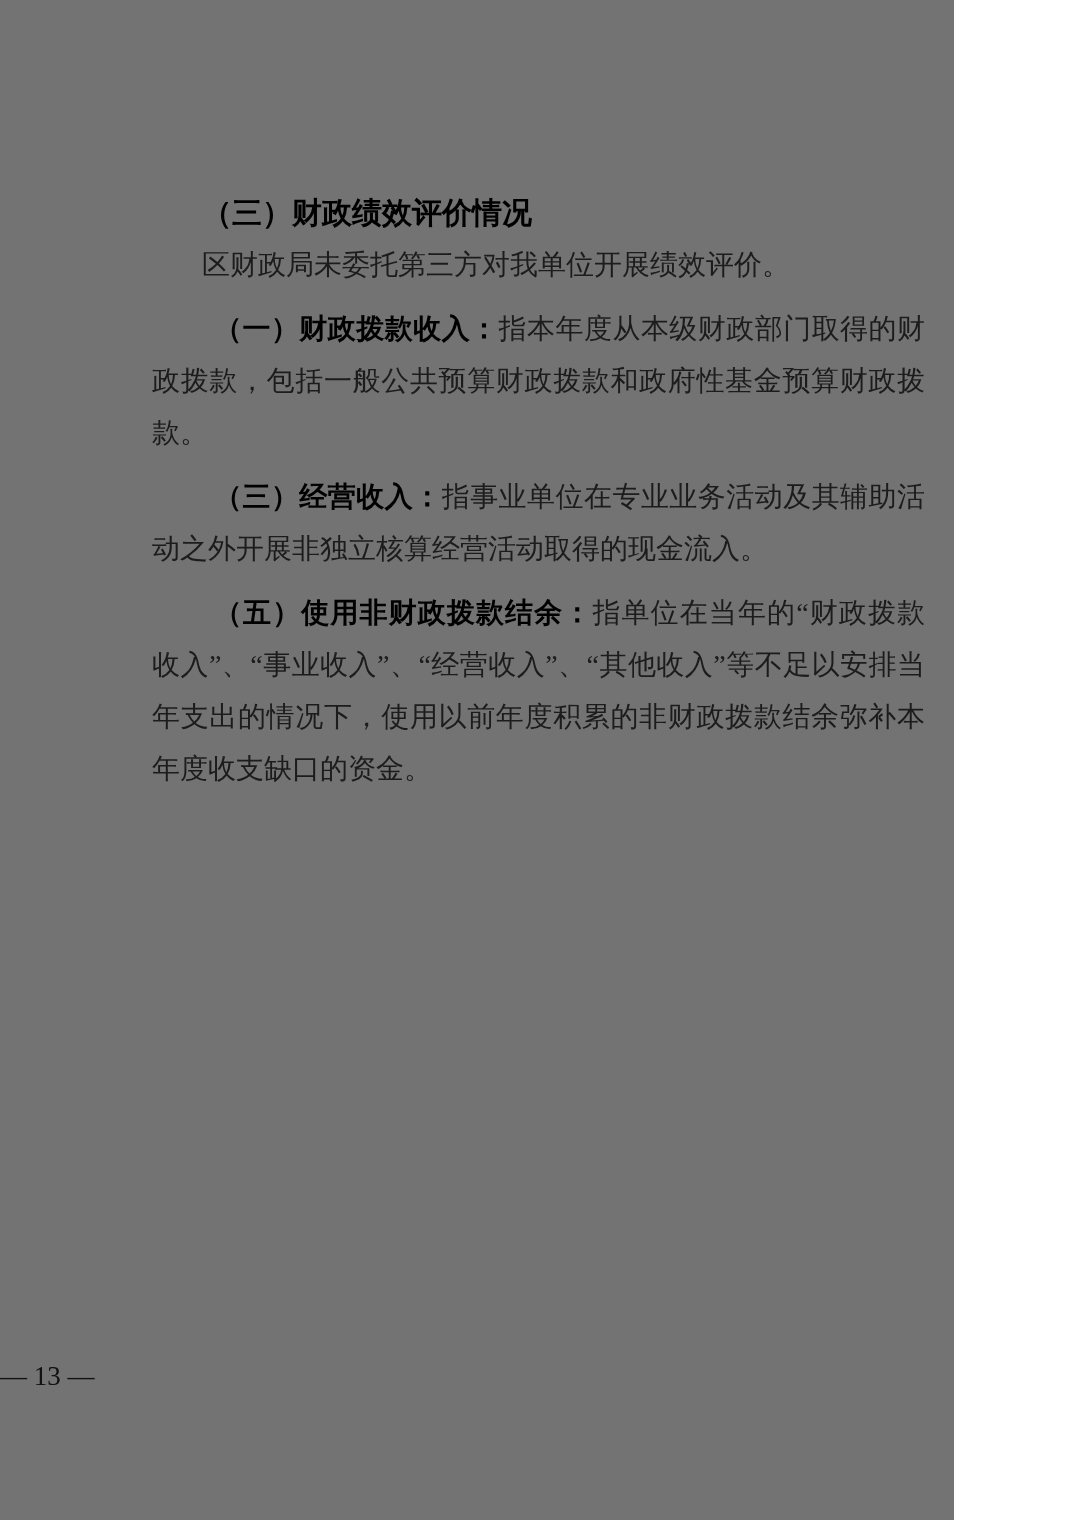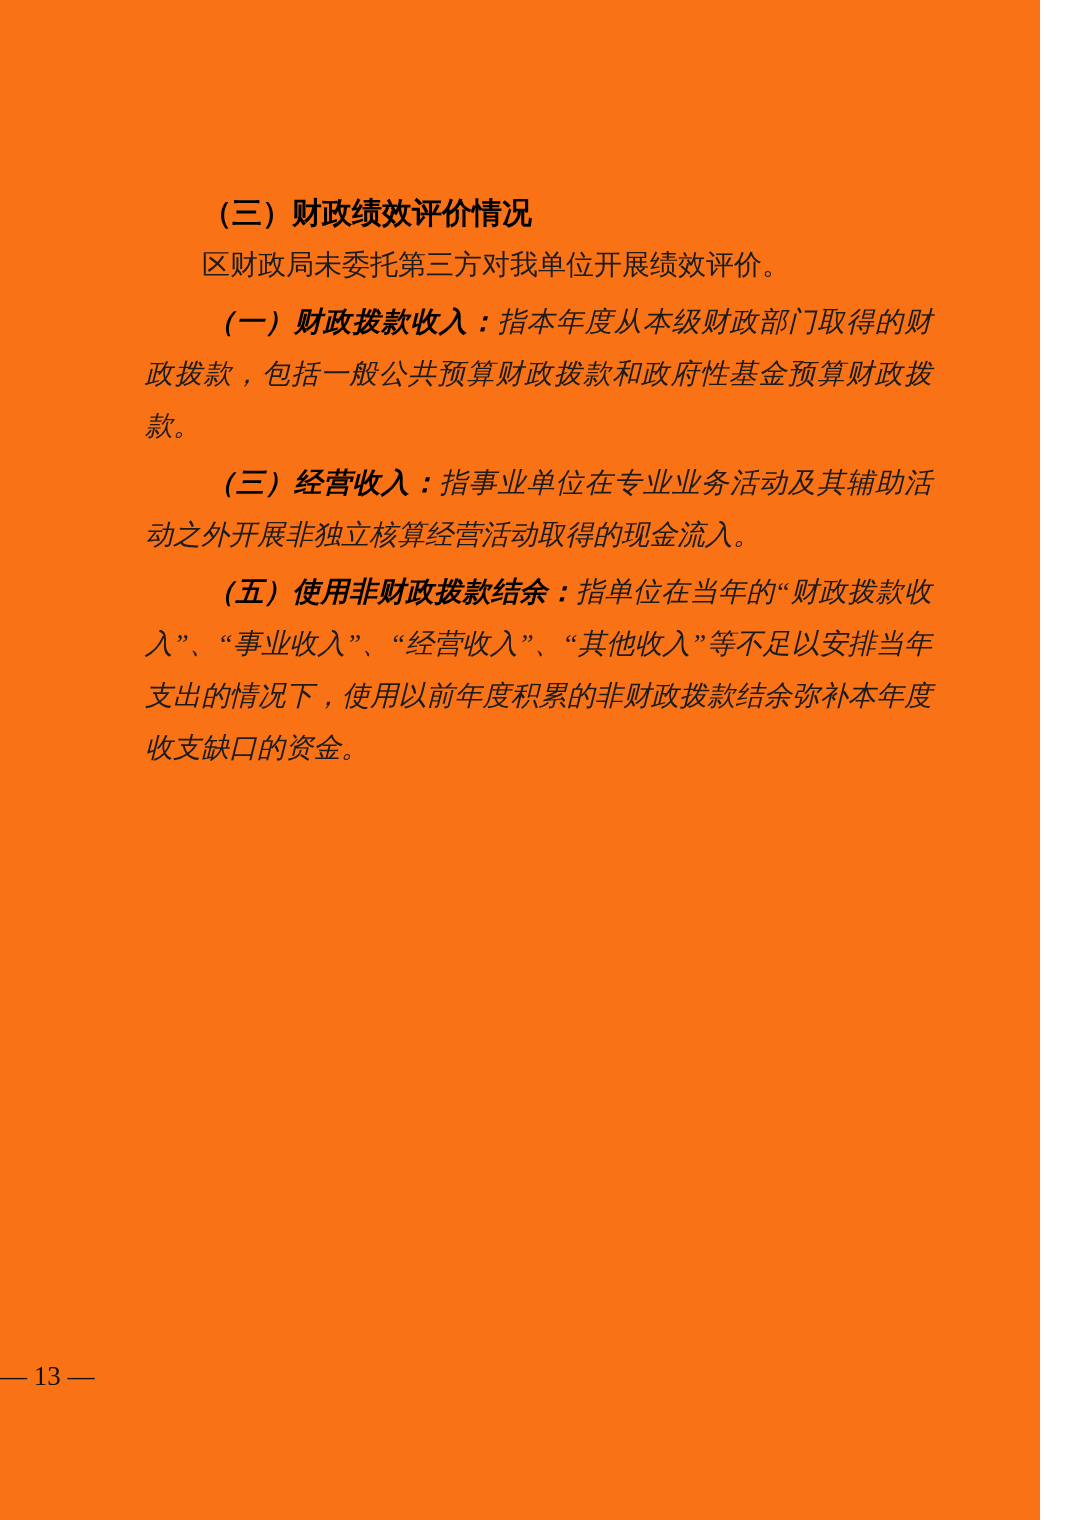--- a/index.html
+++ b/index.html
@@ -2,23 +2,23 @@
 <html><head>
 <meta charset="utf-8">
 <style>
   html, body {
     margin: 0;
     padding: 0;
     background: #ffffff;
   }
   .page {
     position: relative;
-    width: 1040px;
+    width: 954px;
     height: 1520px;
-    background: #f97316;
+    background: #737373;
     overflow: hidden;
     font-family: "Liberation Serif", "DejaVu Serif", serif;
     color: #1c1c1c;
   }
   .content {
     position: absolute;
     left: 140px;
     top: 187px;
     width: 797px;
     text-align: justify;
@@ -34,23 +34,22 @@
     line-height: 52px;
     text-align: left;
   }
   .indent-2 { text-indent: 62px; }
   .indent-1 { text-indent: 30px; }
   .body-para {
     margin: 0;
     text-indent: 62px;
   }
   .def {
-    margin: 5px;
+    margin: 12px;
     text-indent: 62px;
-    font-style: italic;
   }
   .lead {
     font-family: "Liberation Sans", "DejaVu Sans", sans-serif;
     font-weight: 700;
     color: #000000;
   }
   .footer {
     position: absolute;
     top: 1356px;
     left: 0;

